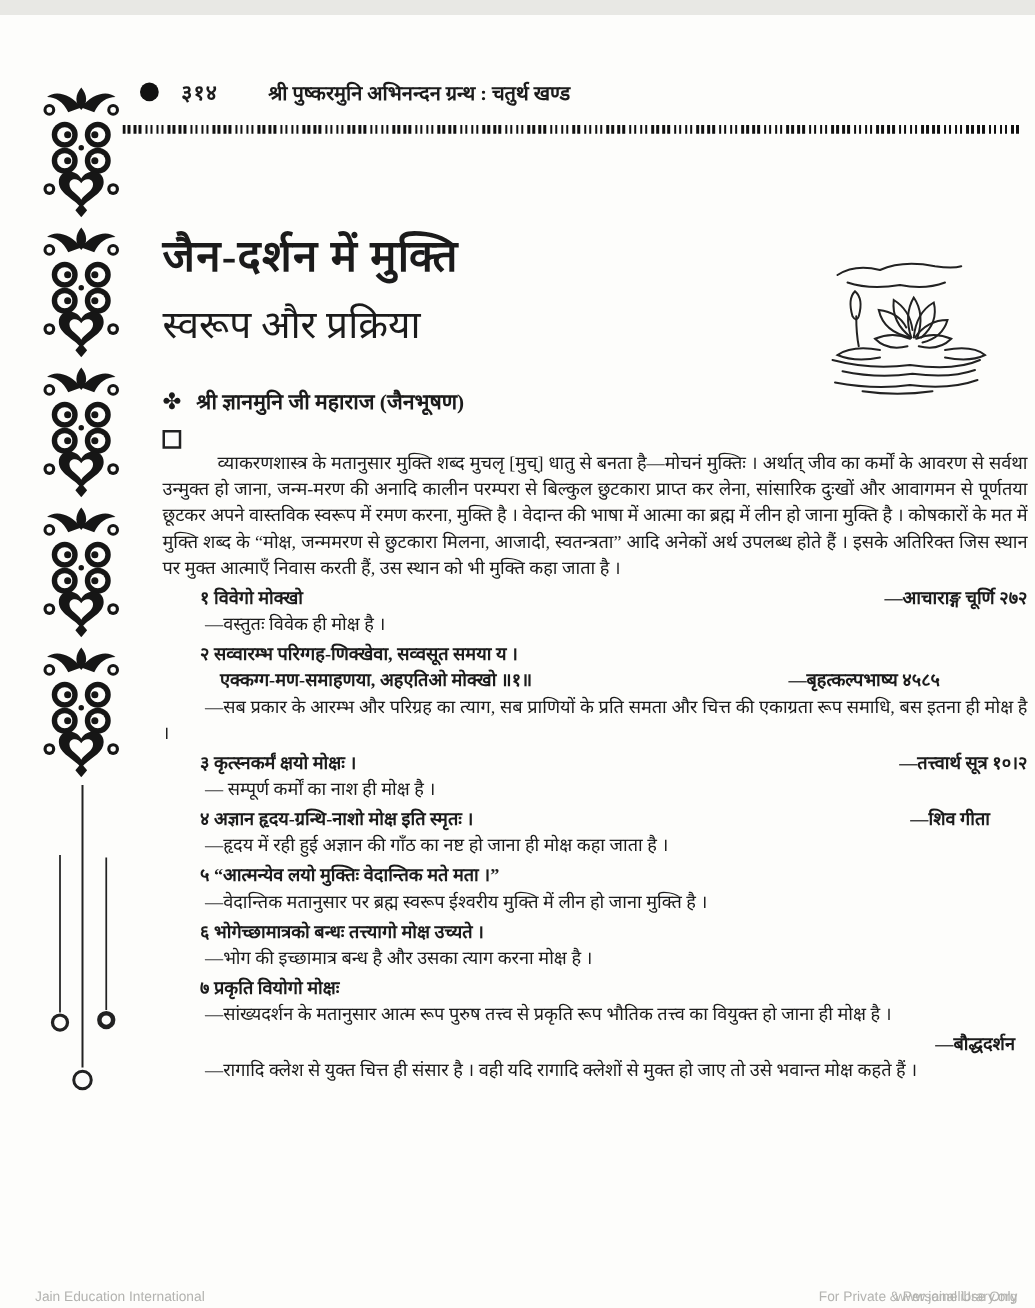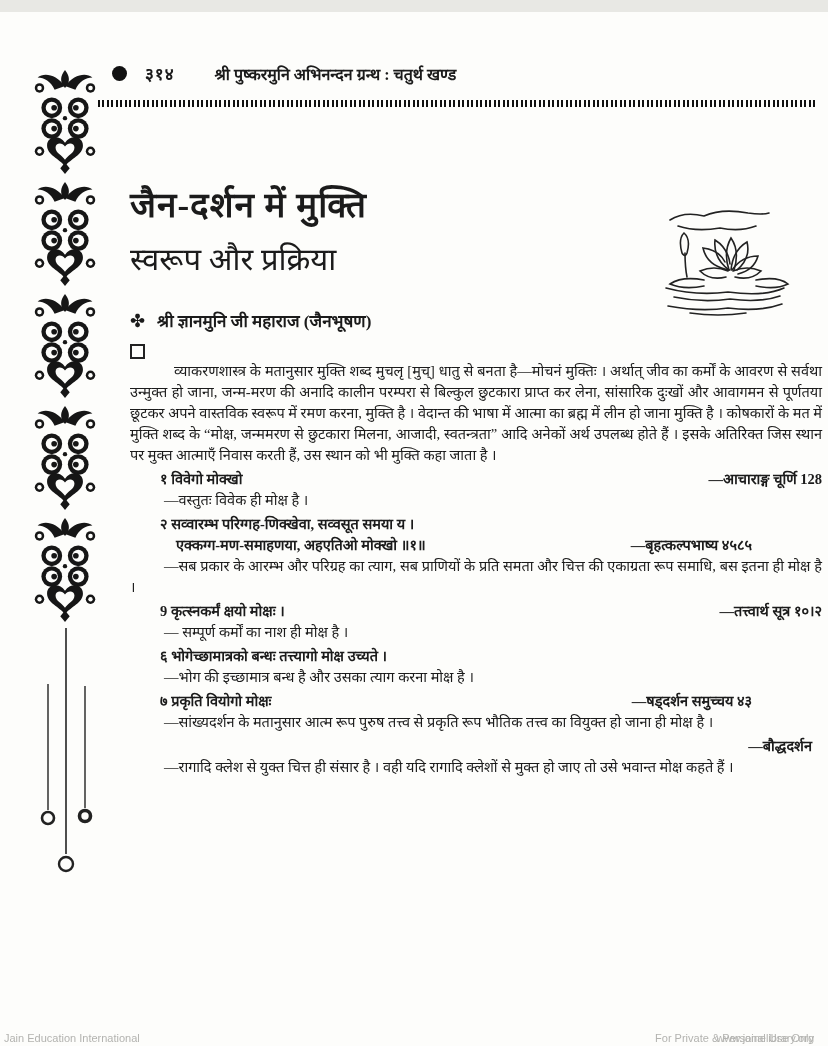--- a/index.html
+++ b/index.html
@@ -38,21 +38,21 @@
   .quote-item { margin-top:3px; }
   .quote-row { display:flex; padding-left:30px; }
   .quote-row .qtext { font-weight:bold; white-space:nowrap; }
   .quote-row .cite { margin-left:auto; font-weight:bold; white-space:nowrap; }
   .quote-row.second { padding-left:46px; }
   .cite-pad-70 { padding-right:70px; }
   .cite-pad-30 { padding-right:30px; }
   .cite-pad-10 { padding-right:10px; }
   .explanation { text-indent:34px; text-align:justify; }
   
-  .footer { position:absolute; left:4px; right:14px; bottom:14px; display:flex; color:#b3b3b0;
+  .footer { position:absolute; left:28px; right:14px; bottom:14px; display:flex; color:#b3b3b0;
             font-size:11px; font-family:"Liberation Sans","DejaVu Sans",sans-serif; }
   .footer .f-center { position:absolute; left:0; right:0; text-align:right; }
   .footer .f-right { margin-left:auto; }
 </style>
 </head>
 <body>
 
 <div class="page">
 
   <div class="header-row">
@@ -266,59 +266,69 @@
 
 
     <div class="body-text">
       <div class="para">व्याकरणशास्त्र के मतानुसार मुक्ति शब्द मुचलृ [मुच्] धातु से बनता है—मोचनं मुक्तिः । अर्थात् जीव का कर्मों के आवरण से सर्वथा उन्मुक्त हो जाना, जन्म-मरण की अनादि कालीन परम्परा से बिल्कुल छुटकारा प्राप्त कर लेना, सांसारिक दुःखों और आवागमन से पूर्णतया छूटकर अपने वास्तविक स्वरूप में रमण करना, मुक्ति है । वेदान्त की भाषा में आत्मा का ब्रह्म में लीन हो जाना मुक्ति है । कोषकारों के मत में मुक्ति शब्द के “मोक्ष, जन्ममरण से छुटकारा मिलना, आजादी, स्वतन्त्रता” आदि अनेकों अर्थ उपलब्ध होते हैं । इसके अतिरिक्त जिस स्थान पर मुक्त आत्माएँ निवास करती हैं, उस स्थान को भी मुक्ति कहा जाता है ।</div>
 
       <div class="quotes">
 
         <div class="quote-item">
           <div class="quote-row">
             <span class="qtext">१  विवेगो मोक्खो</span>
-            <span class="cite">—आचाराङ्ग चूर्णि 128</span>
+            <span class="cite">—आचाराङ्ग चूर्णि २७२</span>
           </div>
           <div class="explanation">—वस्तुतः विवेक ही मोक्ष है ।</div>
         </div>
 
         <div class="quote-item">
           <div class="quote-row">
             <span class="qtext">२  सव्वारम्भ परिग्गह-णिक्खेवा, सव्वसूत समया य ।</span>
           </div>
           <div class="quote-row second">
             <span class="qtext">एक्कग्ग-मण-समाहणया, अहएतिओ मोक्खो ॥१॥</span>
             <span class="cite cite-pad-70">—बृहत्कल्पभाष्य ४५८५</span>
           </div>
           <div class="explanation">—सब प्रकार के आरम्भ और परिग्रह का त्याग, सब प्राणियों के प्रति समता और चित्त की एकाग्रता रूप समाधि, बस इतना ही मोक्ष है ।</div>
         </div>
 
         <div class="quote-item">
           <div class="quote-row">
-            <span class="qtext">9  कृत्स्नकर्मं क्षयो मोक्षः ।</span>
+            <span class="qtext">३  कृत्स्नकर्मं क्षयो मोक्षः ।</span>
             <span class="cite">—तत्त्वार्थ सूत्र १०।२</span>
           </div>
           <div class="explanation">— सम्पूर्ण कर्मों का नाश ही मोक्ष है ।</div>
         </div>
 
-
-        <div class="quote-item">
+        <div class="quote-item">
+          <div class="quote-row">
+            <span class="qtext">४  अज्ञान हृदय-ग्रन्थि-नाशो मोक्ष इति स्मृतः ।</span>
+            <span class="cite cite-pad-30">—शिव गीता</span>
+          </div>
+          <div class="explanation">—हृदय में रही हुई अज्ञान की गाँठ का नष्ट हो जाना ही मोक्ष कहा जाता है ।</div>
+        </div>
+
+        <div class="quote-item">
+          <div class="quote-row">
+            <span class="qtext">५  “आत्मन्येव लयो मुक्तिः वेदान्तिक मते मता ।”</span>
+          </div>
+          <div class="explanation">—वेदान्तिक मतानुसार पर ब्रह्म स्वरूप ईश्वरीय मुक्ति में लीन हो जाना मुक्ति है ।</div>
         </div>
 
         <div class="quote-item">
           <div class="quote-row">
             <span class="qtext">६  भोगेच्छामात्रको बन्धः तत्त्यागो मोक्ष उच्यते ।</span>
           </div>
           <div class="explanation">—भोग की इच्छामात्र बन्ध है और उसका त्याग करना मोक्ष है ।</div>
         </div>
 
         <div class="quote-item">
           <div class="quote-row">
             <span class="qtext">७  प्रकृति वियोगो मोक्षः</span>
-            <span class="cite cite-pad-70">—षड्दर्शन समुच्चय ४३</span>
           </div>
           <div class="explanation">—सांख्यदर्शन के मतानुसार आत्म रूप पुरुष तत्त्व से प्रकृति रूप भौतिक तत्त्व का वियुक्त हो जाना ही मोक्ष है ।</div>
         </div>
 
         <div class="quote-item">
           <div class="quote-row second">
             <span class="cite cite-pad-10">—बौद्धदर्शन</span>
           </div>
           <div class="explanation">—रागादि क्लेश से युक्त चित्त ही संसार है ।  वही यदि रागादि क्लेशों  से मुक्त हो जाए तो  उसे भवान्त मोक्ष कहते हैं ।</div>
         </div>

